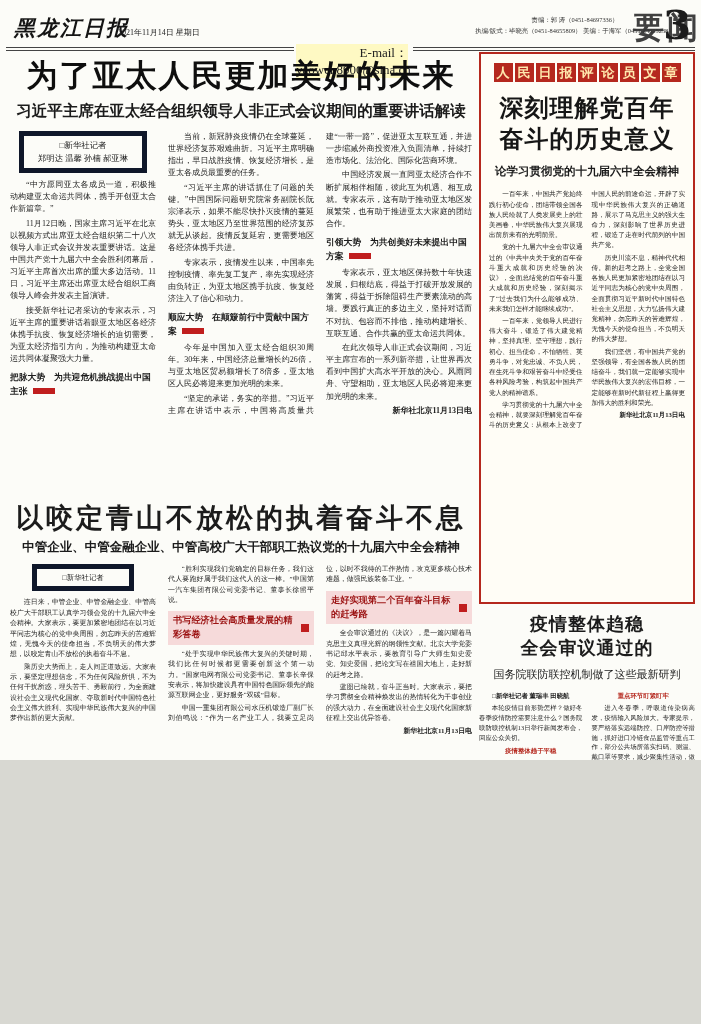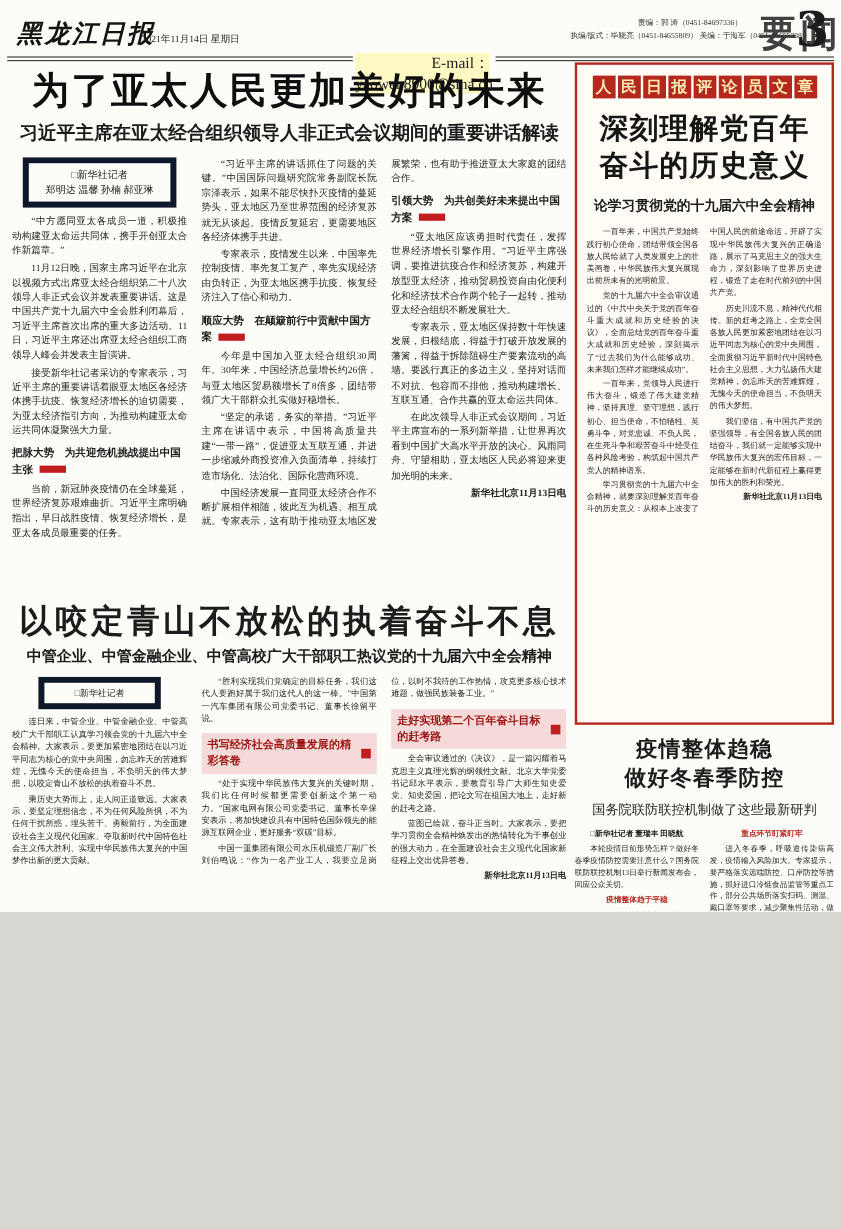--- a/index.html
+++ b/index.html
@@ -102,25 +102,24 @@
         <div>郑明达 温馨 孙楠 郝亚琳</div>
       </div>
       <p>“中方愿同亚太各成员一道，积极推动构建亚太命运共同体，携手开创亚太合作新篇章。”</p>
       <p>11月12日晚，国家主席习近平在北京以视频方式出席亚太经合组织第二十八次领导人非正式会议并发表重要讲话。这是中国共产党十九届六中全会胜利闭幕后，习近平主席首次出席的重大多边活动。11日，习近平主席还出席亚太经合组织工商领导人峰会并发表主旨演讲。</p>
       <p>接受新华社记者采访的专家表示，习近平主席的重要讲话着眼亚太地区各经济体携手抗疫、恢复经济增长的迫切需要，为亚太经济指引方向，为推动构建亚太命运共同体凝聚强大力量。</p>
       <div class="h-sub"><span>把脉大势　为共迎危机挑战提出中国主张</span><span class="bar"></span></div>
       <p>当前，新冠肺炎疫情仍在全球蔓延，世界经济复苏艰难曲折。习近平主席明确指出，早日战胜疫情、恢复经济增长，是亚太各成员最重要的任务。</p>
       <p>“习近平主席的讲话抓住了问题的关键。”中国国际问题研究院常务副院长阮宗泽表示，如果不能尽快扑灭疫情的蔓延势头，亚太地区乃至世界范围的经济复苏就无从谈起。疫情反复延宕，更需要地区各经济体携手共进。</p>
       <p>专家表示，疫情发生以来，中国率先控制疫情、率先复工复产，率先实现经济由负转正，为亚太地区携手抗疫、恢复经济注入了信心和动力。</p>
       <div class="h-sub"><span>顺应大势　在颠簸前行中贡献中国方案</span><span class="bar"></span></div>
-      <p>今年是中国加入亚太经合组织30周年。30年来，中国经济总量增长约26倍，与亚太地区贸易额增长了8倍多，团结带领广大干部群众扎实做好稳增长。</p>
+      <p>今年是中国加入亚太经合组织30周年。30年来，中国经济总量增长约26倍，与亚太地区贸易额增长了8倍多，亚太地区人民必将迎来更加光明的未来。</p>
       <p>“坚定的承诺，务实的举措。”习近平主席在讲话中表示，中国将高质量共建“一带一路”，促进亚太互联互通，并进一步缩减外商投资准入负面清单，持续打造市场化、法治化、国际化营商环境。</p>
       <p>中国经济发展一直同亚太经济合作不断扩展相伴相随，彼此互为机遇、相互成就。专家表示，这有助于推动亚太地区发展繁荣，也有助于推进亚太大家庭的团结合作。</p>
       <div class="h-sub"><span>引领大势　为共创美好未来提出中国方案</span><span class="bar"></span></div>
-      <p>“亚太地区应该勇担时代责任，发挥世界经济增长引擎作用。”习近平主席强调，要推进抗疫合作和经济复苏，构建开放型亚太经济，推动贸易投资自由化便利化和经济技术合作两个轮子一起转，推动亚太经合组织不断发展壮大。</p>
       <p>专家表示，亚太地区保持数十年快速发展，归根结底，得益于打破开放发展的藩篱，得益于拆除阻碍生产要素流动的高墙。要践行真正的多边主义，坚持对话而不对抗、包容而不排他，推动构建增长、互联互通、合作共赢的亚太命运共同体。</p>
       <p>在此次领导人非正式会议期间，习近平主席宣布的一系列新举措，让世界再次看到中国扩大高水平开放的决心。风雨同舟、守望相助，亚太地区人民必将迎来更加光明的未来。</p>
       <p class="dateline">新华社北京11月13日电</p>
     </div>
   </section>
 
   <aside class="commentary">
     <div class="tag-row">
       <span class="tag-ch">人</span>
       <span class="tag-ch">民</span>
@@ -170,21 +169,21 @@
         </div>
       <p>全会审议通过的《决议》，是一篇闪耀着马克思主义真理光辉的纲领性文献。北京大学党委书记邱水平表示，要教育引导广大师生知史爱党、知史爱国，把论文写在祖国大地上，走好新的赶考之路。</p>
       <p>蓝图已绘就，奋斗正当时。大家表示，要把学习贯彻全会精神焕发出的热情转化为干事创业的强大动力，在全面建设社会主义现代化国家新征程上交出优异答卷。</p>
       <p class="dateline">新华社北京11月13日电</p>
     </div>
   </section>
 
   <aside class="epidemic">
     <div class="e-title">
       <div>疫情整体趋稳</div>
-      <div>做好冬春季防控</div>
+      <div>全会审议通过的</div>
     </div>
     <div class="e-sub">国务院联防联控机制做了这些最新研判</div>
     <div class="e-body">
       <p class="e-byline">□新华社记者 董瑞丰 田晓航</p>
       <p>本轮疫情目前形势怎样？做好冬春季疫情防控需要注意什么？国务院联防联控机制13日举行新闻发布会，回应公众关切。</p>
       <p class="e-subhead">疫情整体趋于平稳</p>
       <p>“全国本轮疫情整体趋于平稳。”国家卫生健康委新闻发言人米锋说，大连市疫情处于发展阶段，近5日每日新增本土确诊病例均超过20例；黑龙江哈尔滨市疫情近日出现反复；北京市近日新增病例涉及多个区，疫情仍存在传播风险。</p>
       <p>国家卫生健康委疾控局副局长吴良有介绍，上海、江西、河南等地疫情已得到有效控制，全国零星散发病例和局部聚集性疫情交织的态势仍在持续。</p>
       <p class="e-subhead">重点环节盯紧盯牢</p>
       <p>进入冬春季，呼吸道传染病高发，疫情输入风险加大。专家提示，要严格落实远端防控、口岸防控等措施，抓好进口冷链食品监管等重点工作，部分公共场所落实扫码、测温、戴口罩等要求，减少聚集性活动，做到防控不松懈。</p>

